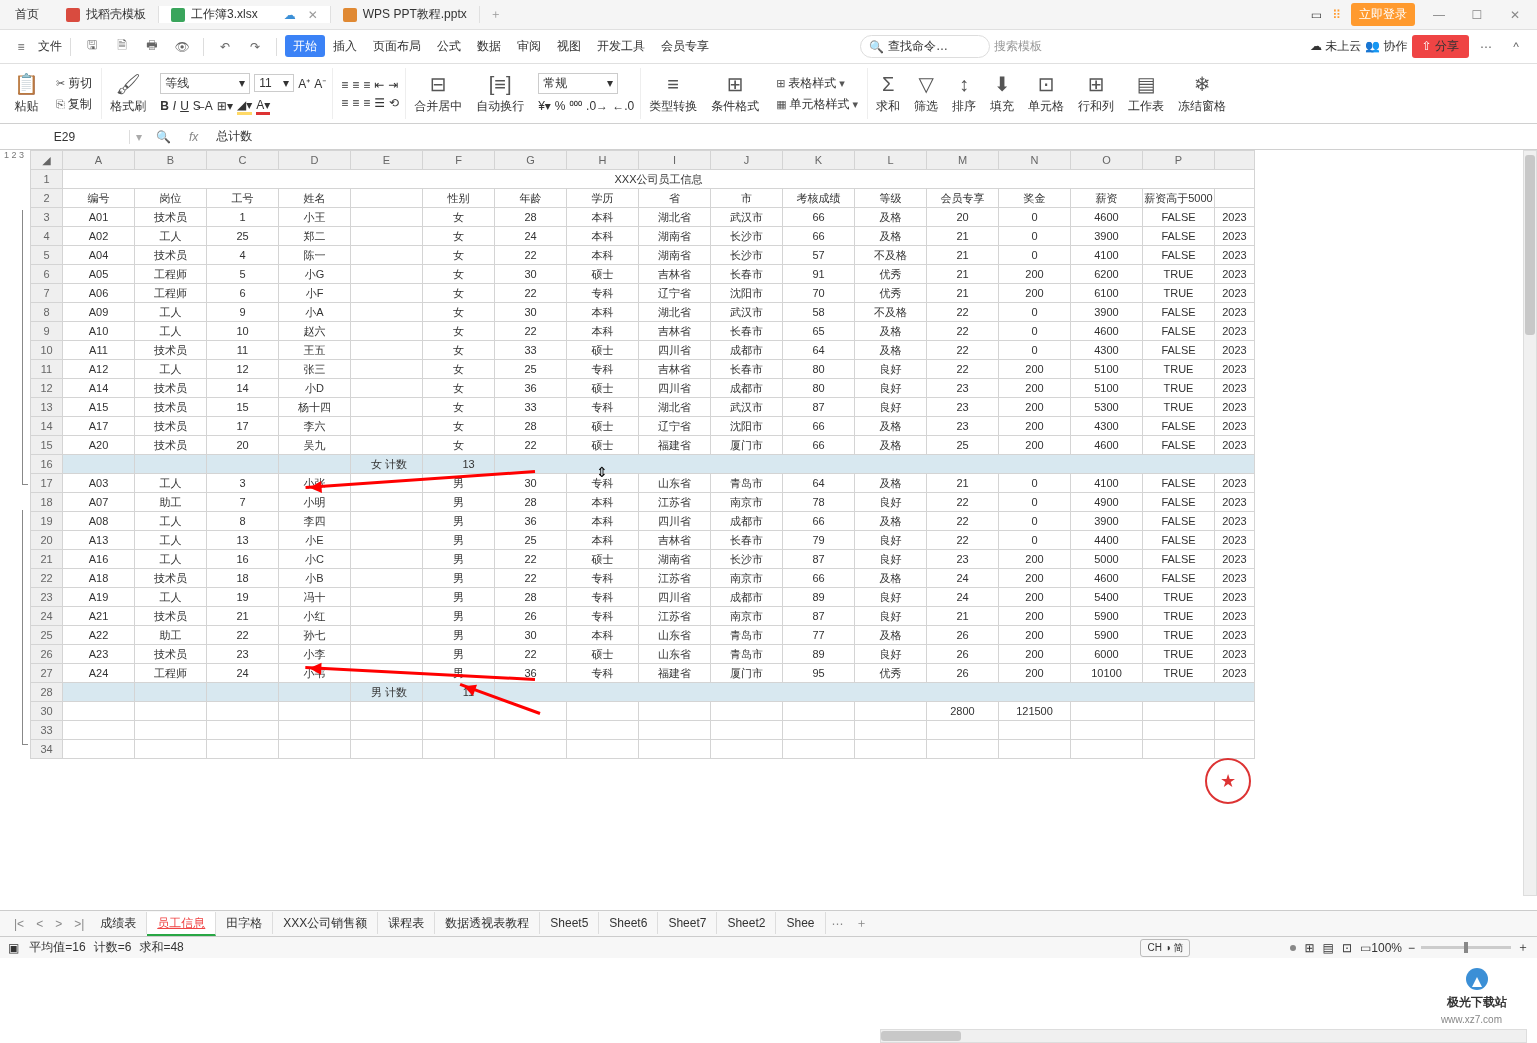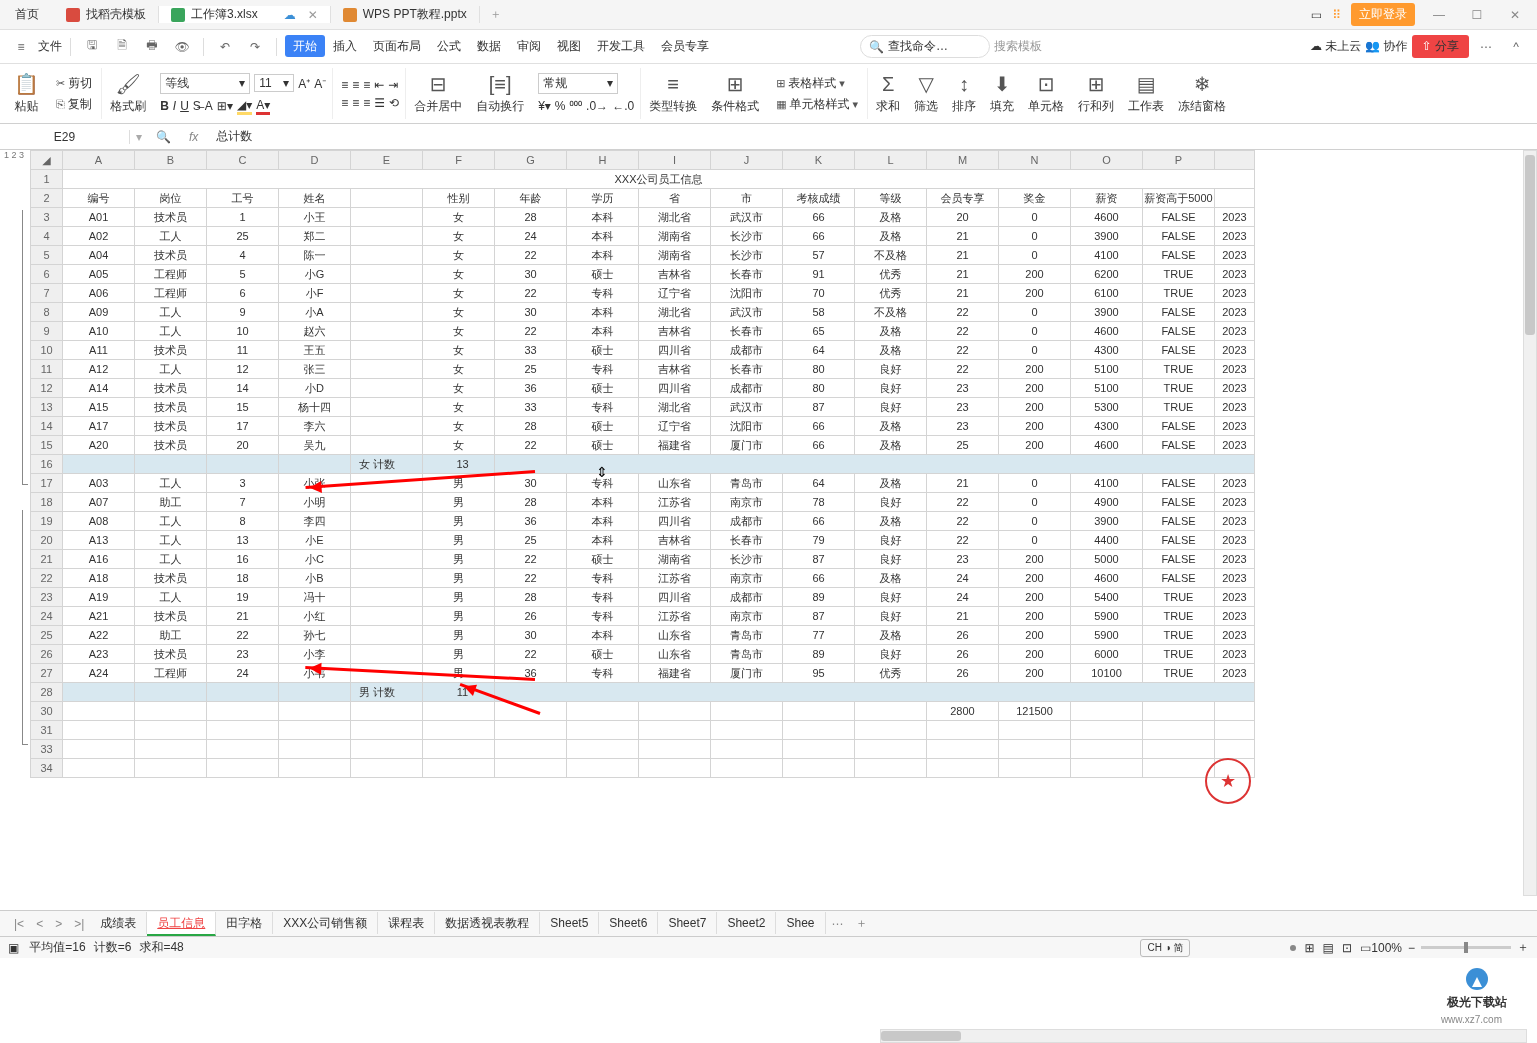--- a/index.html
+++ b/index.html
@@ -36,21 +36,21 @@
 .namebox .cell-ref{width:130px;padding:0 8px;border-right:1px solid #ddd;text-align:center;}
 .namebox .fx{padding:0 10px;color:#888;font-style:italic;}
 .formula-input{flex:1;padding:0 8px;}
 .sheet-area{position:relative;height:760px;overflow:hidden;}
 table{border-collapse:collapse;table-layout:fixed;}
 th,td{border:1px solid #d4d4d4;height:19px;font-size:11px;text-align:center;overflow:hidden;white-space:nowrap;}
 th{background:#efefef;font-weight:normal;color:#666;}
 .rowh{width:32px;background:#efefef;color:#666;}
 .outline{position:absolute;left:0;top:0;width:30px;}
 .outline-l{position:absolute;border-left:1px solid #888;border-bottom:1px solid #888;width:6px;}
-.subtotal-row td{background:#d8e8f0;text-align:left;padding-left:8px;}
+.subtotal-row td{background:#d8e8f0;text-align:left;padding-left:20px;}
 .subtotal-row td.val{text-align:center;}
 .sel-cell{border:2px solid #29a745!important;}
 .arrow{position:absolute;height:3px;background:red;}
 .arrow::after{content:"";position:absolute;right:-2px;top:-5px;border:6px solid transparent;border-left:12px solid red;}
 .sheet-tabs{height:26px;border-top:1px solid #ccc;display:flex;align-items:center;padding-left:8px;gap:0;background:#f7f7f7;}
 .st-nav{padding:0 6px;color:#888;}
 .st-tab{padding:4px 10px;border-right:1px solid #ddd;}
 .st-tab.active{color:#ef4444;border-bottom:2px solid #29a745;background:#fff;text-decoration:underline;}
 .statusbar{height:22px;border-top:1px solid #ccc;display:flex;align-items:center;padding:0 8px;background:#f7f7f7;font-size:11px;color:#555;}
 .statusbar .sp{flex:1;}
@@ -820,40 +820,20 @@
             <td></td>
             <td></td>
             <td></td>
             <td>2800</td>
             <td>121500</td>
             <td></td>
             <td></td>
             <td></td>
           </tr>
           <tr>
-            <th class="rowh">31</th>
-            <td></td>
-            <td></td>
-            <td></td>
-            <td></td>
-            <td></td>
-            <td></td>
-            <td></td>
-            <td></td>
-            <td></td>
-            <td></td>
-            <td></td>
-            <td></td>
-            <td></td>
-            <td></td>
-            <td></td>
-            <td></td>
-            <td></td>
-          </tr>
-          <tr>
             <th class="rowh">33</th>
             <td></td>
             <td></td>
             <td></td>
             <td></td>
             <td></td>
             <td></td>
             <td></td>
             <td></td>
             <td></td>

